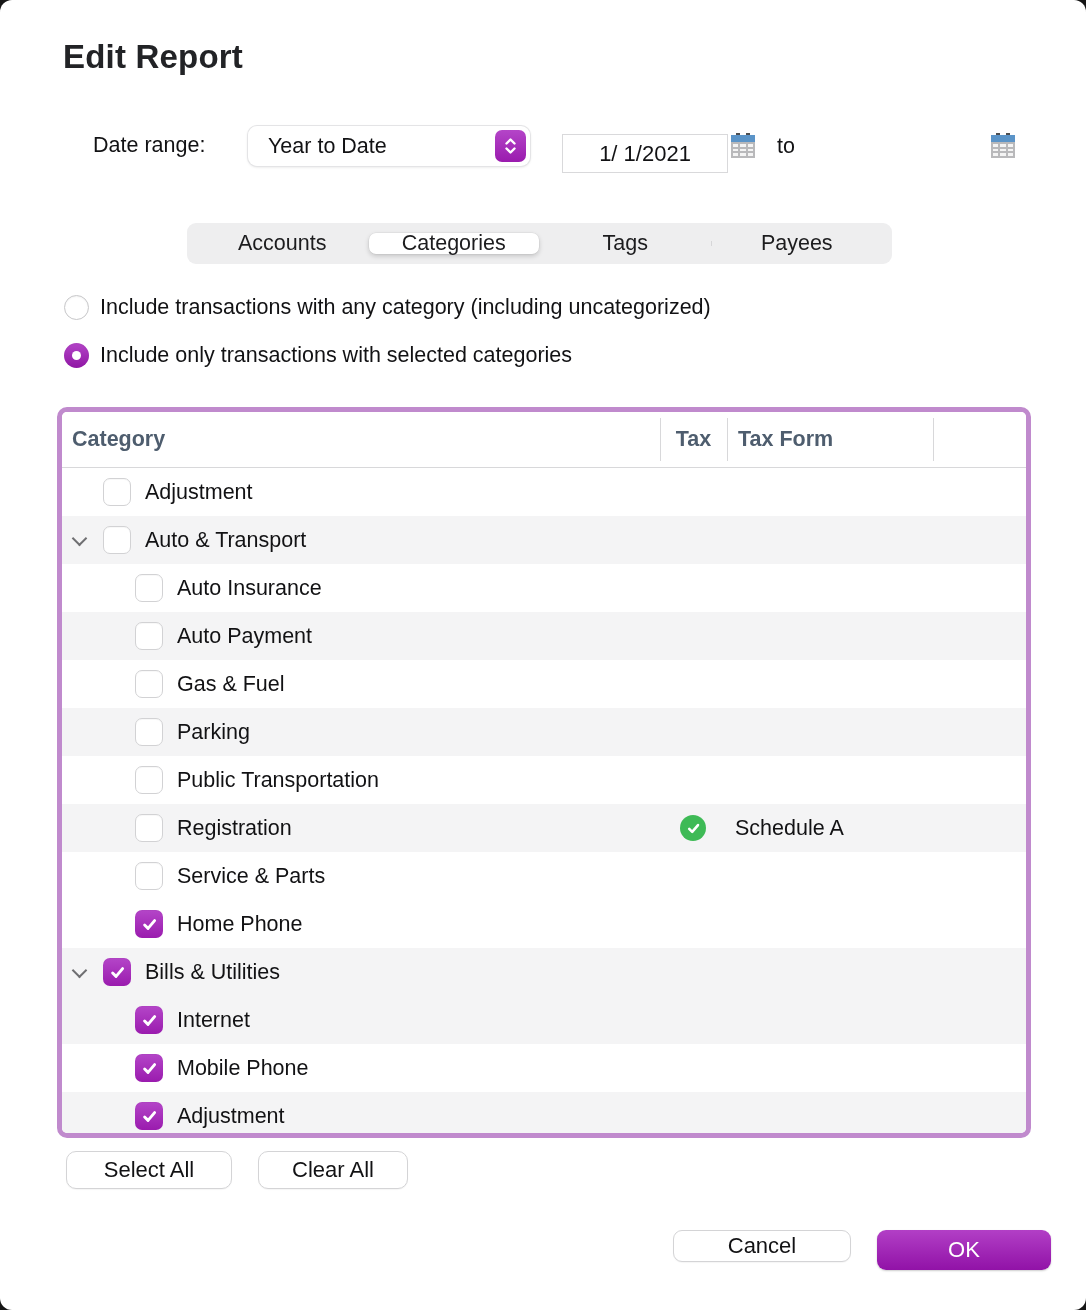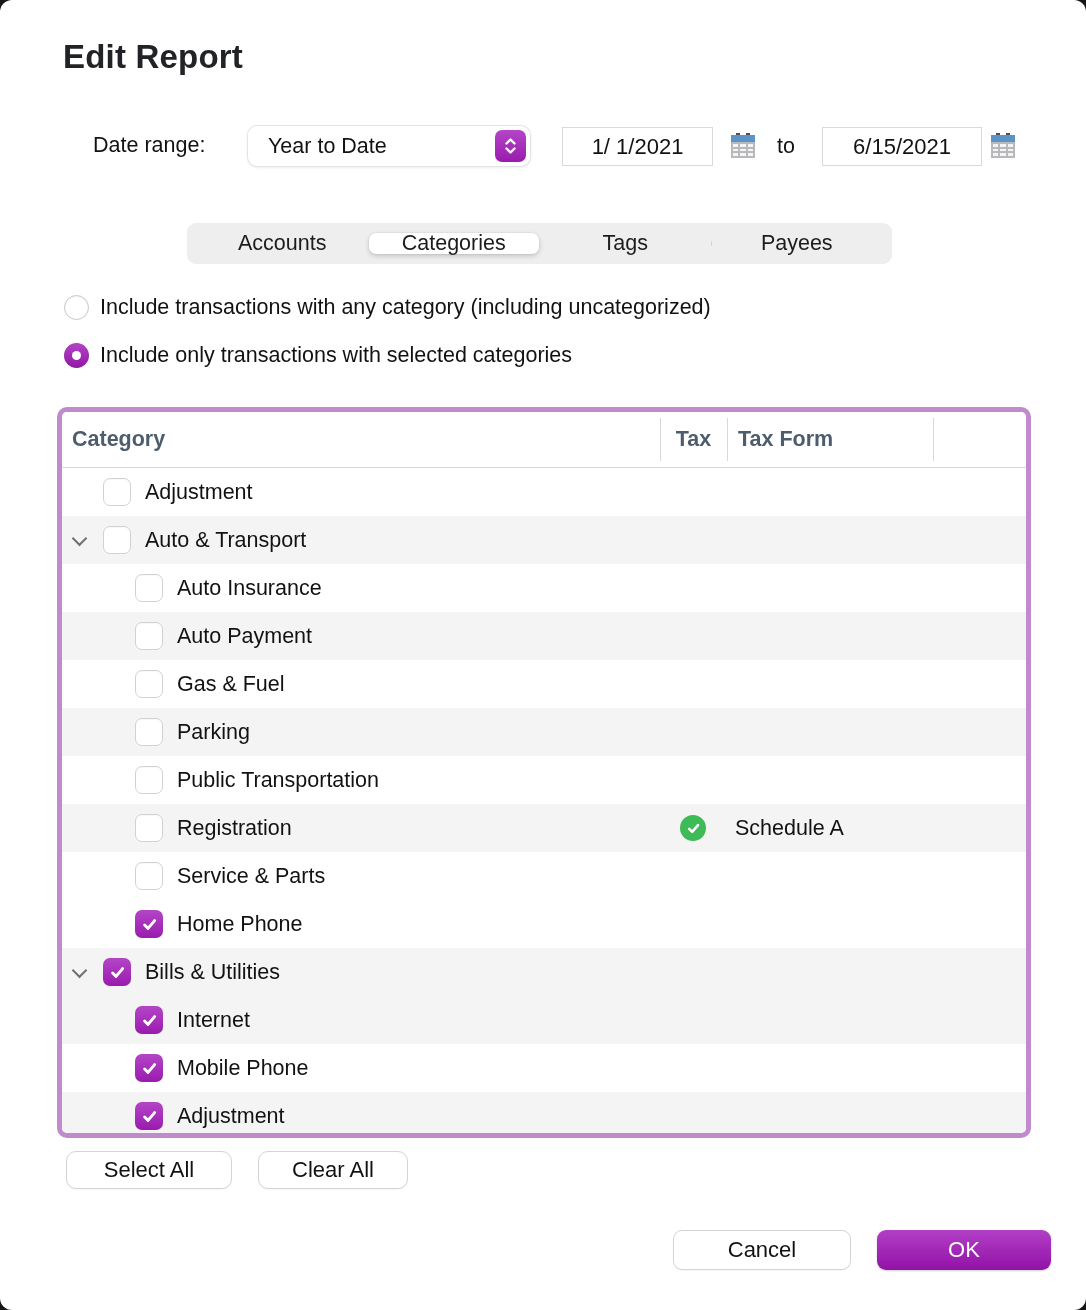--- a/index.html
+++ b/index.html
@@ -34,21 +34,21 @@
     width:31px; height:32px; margin-right:4px; border-radius:7px;
     background:linear-gradient(#b445c8,#9a1bae);
     display:flex; align-items:center; justify-content:center;
   }
   .date-field {
     position:absolute; top:127px; height:39px;
     background:#fff; border:1px solid #d9d9db;
     display:flex; align-items:center; justify-content:center;
     font-size:22px; color:#121214;
   }
-  .date-field.start { left:562px; width:151px; }
+  .date-field.start { left:562px; width:166px;margin-top:7px; }
   .date-field.end   { left:822px; width:160px; }
   .to-label { position:absolute; left:777px; top:134px; font-size:21.5px; color:#121214; }
   
   .cal { position:absolute; top:133px; width:24px; height:26px; cursor:pointer; }
   .cal.c1 { left:731px; } .cal.c2 { left:991px; }
   .cal .ring { position:absolute; top:0; width:4px; height:5px; background:#4e4e50; }
   .cal .ring.r1 { left:5px; } .cal .ring.r2 { left:15px; }
   .cal .top { position:absolute; left:0; top:2px; width:100%; height:7px; background:#5b94c8; }
   .cal .grid {
     position:absolute; left:0; top:9px; width:100%; height:16px; background:#b9b9bb;
@@ -130,21 +130,21 @@
   
   .btn {
     position:absolute; display:flex; align-items:center; justify-content:center;
     background:#fff; border:1px solid #d4d4d6; border-radius:10px;
     font-size:22px; color:#121214; cursor:pointer;
     box-shadow:0 1px 1px rgba(0,0,0,.04);
     margin-left:8px;
   }
   .btn-select-all { left:58px;  top:1151px; width:166px; height:38px; }
   .btn-clear-all  { left:250px; top:1151px; width:150px; height:38px; }
-  .btn-cancel     { left:665px; top:1230px; width:178px; height:40px; border-radius:9px; }
+  .btn-cancel     { left:665px; top:1230px; width:178px; height:32px; border-radius:9px; }
   .btn-ok {
     left:869px; top:1230px; width:174px; height:40px; border-radius:9px; border:none;
     background:linear-gradient(#b23fc6,#9112a7); color:#fff; font-weight:500;
     box-shadow:0 1px 2px rgba(0,0,0,.2);
   }
 </style>
 </head>
 <body>
 
 <div class="dialog">
@@ -176,21 +176,20 @@
         <i></i>
         <i></i>
         <i></i>
         <i></i>
         <i></i>
       </span>
   </div>
 
   <div class="to-label">to</div>
 
-  <div class="date-field end">6/15/2021</div>
   <div class="cal c2">
     <span class="ring r1"></span>
       <span class="ring r2"></span>
     <span class="top"></span>
     <span class="grid">
         <i></i>
         <i></i>
         <i></i>
         <i></i>
         <i></i>

